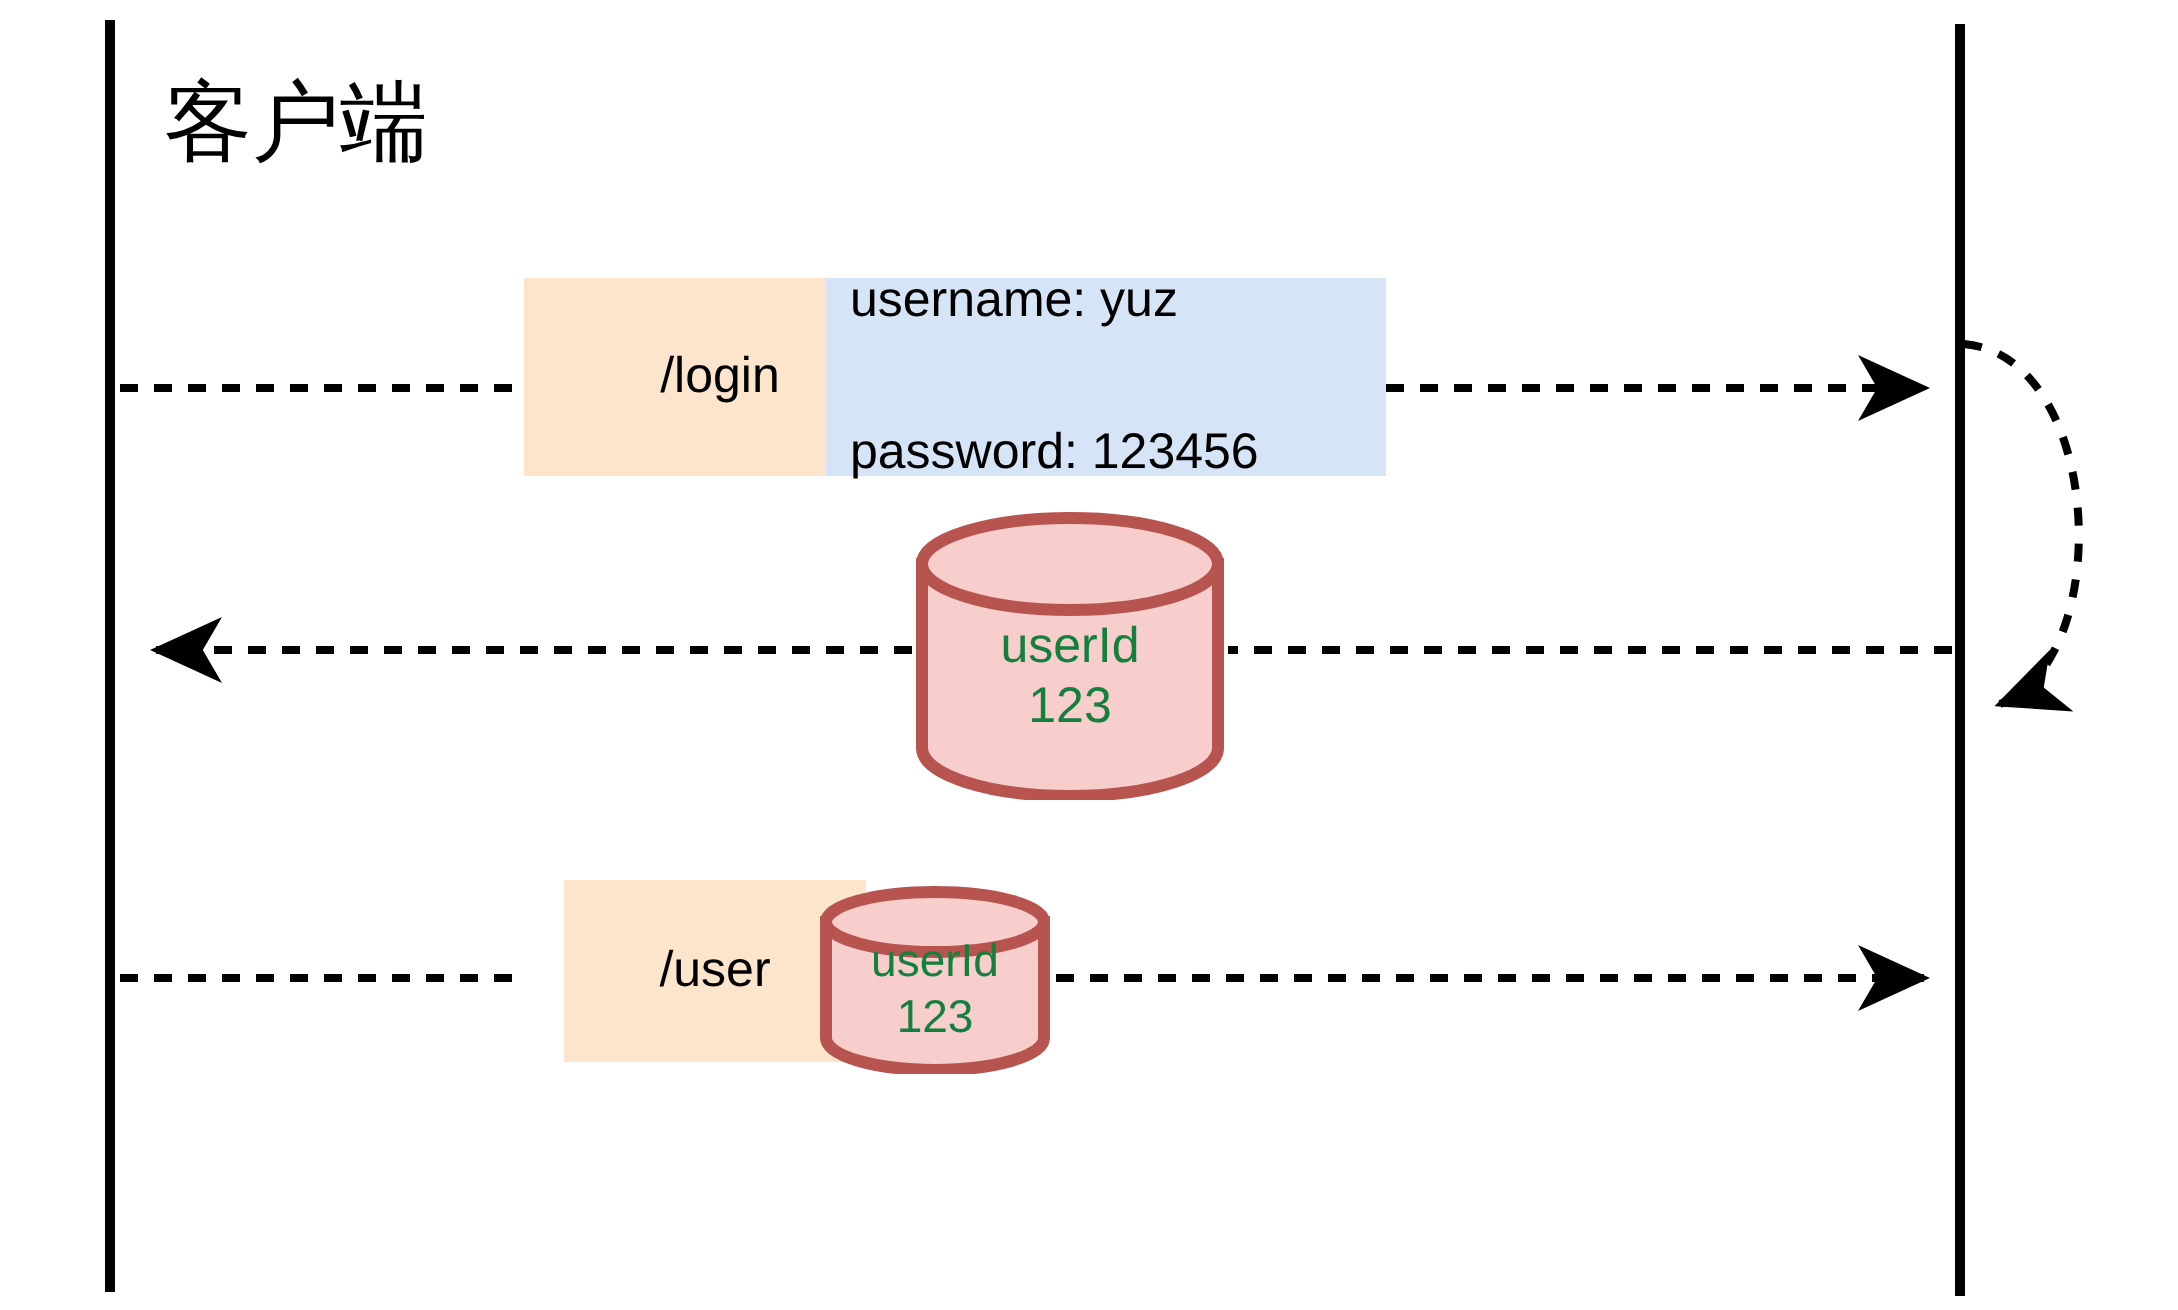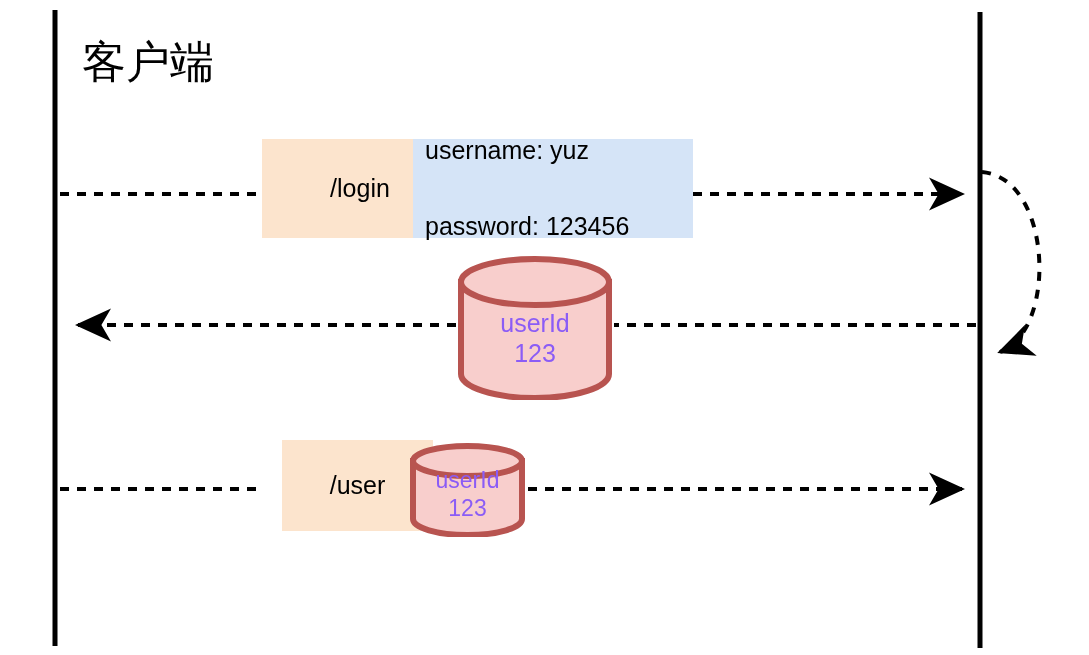--- a/index.html
+++ b/index.html
@@ -72,21 +72,21 @@
   }
 
   .cylinder {
     position: absolute;
   }
   .cyl-text {
     position: absolute;
     left: 0;
     width: 100%;
     text-align: center;
-    color: #8b5cf6;
+    color: #15803d;
     pointer-events: none;
     line-height: 1.2;
   }
   #cyl-big { left: 456px; top: 256px; width: 158px; height: 144px; }
   #cyl-big .cyl-text { top: 52px; font-size: 25px; }
   #cyl-small { left: 408px; top: 443px; width: 119px; height: 94px; }
   #cyl-small .cyl-text { top: 24px; font-size: 23px; }
 </style>
 </head>
 <body>

